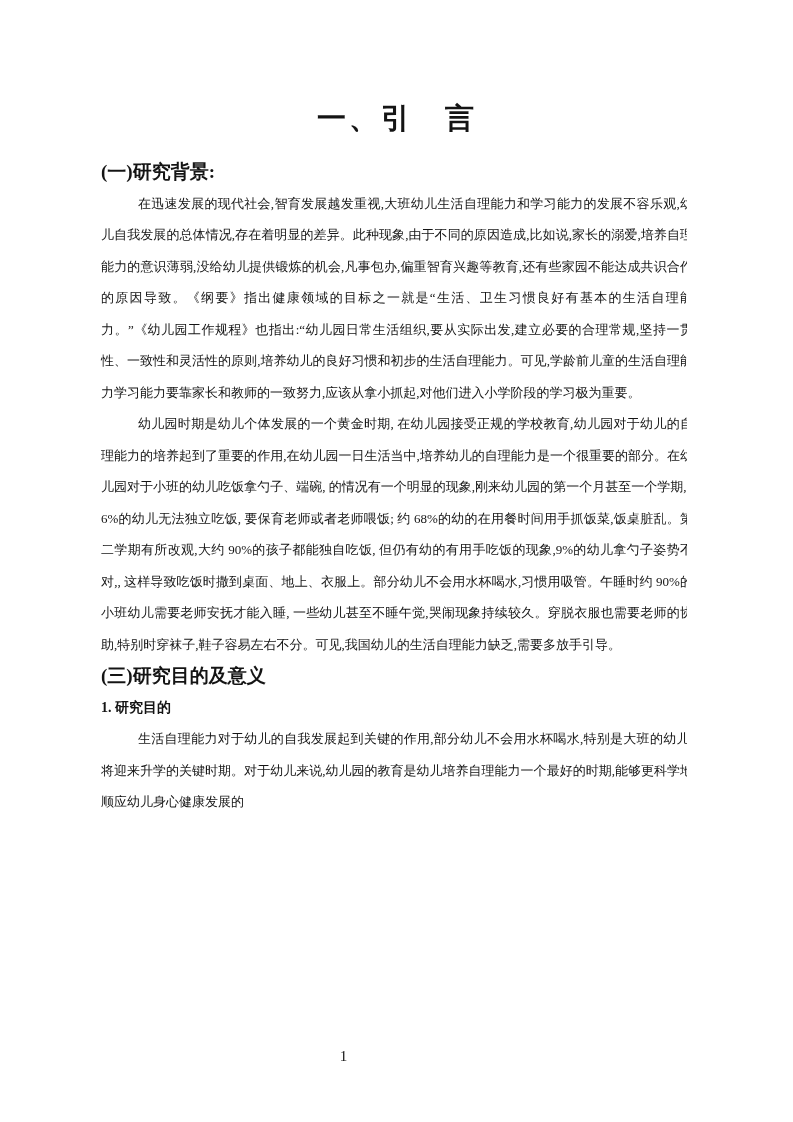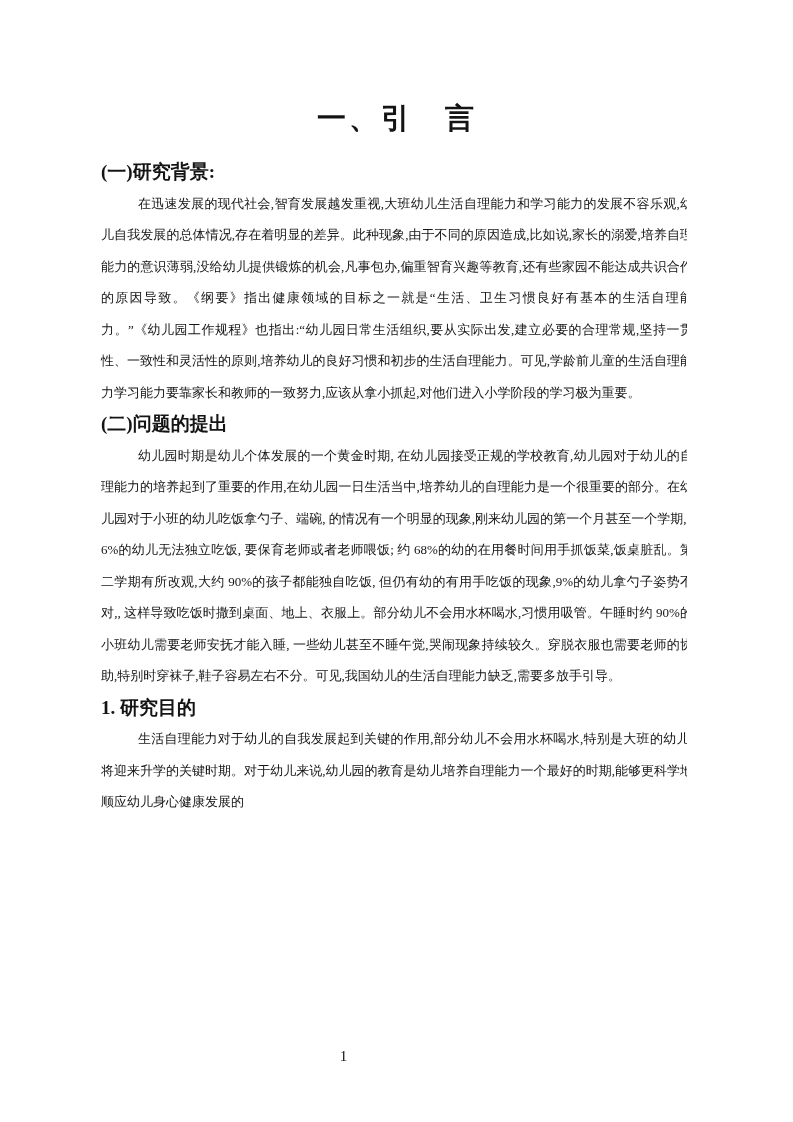--- a/index.html
+++ b/index.html
@@ -31,21 +31,21 @@
     letter-spacing: 3px;
   }
   .section-heading {
     margin: 0;
     font-size: 19px;
     font-weight: 700;
     line-height: 31.5px;
   }
   .sub-heading {
     margin: 0;
-    font-size: 19px;
+    font-size: 14px;
     font-weight: 700;
     line-height: 31.5px;
   }
   .para {
     margin: 0;
     font-size: 13px;
     line-height: 31.5px;
     text-indent: 37px;
     text-align: justify;
     text-justify: inter-ideograph;
@@ -68,25 +68,25 @@
   <div class="content">
 
     <h1 class="doc-title">一、引　言</h1>
 
     <section>
       <h2 class="section-heading">(一)研究背景:</h2>
       <p class="para">在迅速发展的现代社会,智育发展越发重视,大班幼儿生活自理能力和学习能力的发展不容乐观,幼儿自我发展的总体情况,存在着明显的差异。此种现象,由于不同的原因造成,比如说,家长的溺爱,培养自理能力的意识薄弱,没给幼儿提供锻炼的机会,凡事包办,偏重智育兴趣等教育,还有些家园不能达成共识合作的原因导致。《纲要》指出健康领域的目标之一就是“生活、卫生习惯良好有基本的生活自理能力。”《幼儿园工作规程》也指出:“幼儿园日常生活组织,要从实际出发,建立必要的合理常规,坚持一贯性、一致性和灵活性的原则,培养幼儿的良好习惯和初步的生活自理能力。可见,学龄前儿童的生活自理能力学习能力要靠家长和教师的一致努力,应该从拿小抓起,对他们进入小学阶段的学习极为重要。</p>
     </section>
 
     <section>
-      <h2 class="section-heading">(二)问题的提出</h2>
       <p class="para">幼儿园时期是幼儿个体发展的一个黄金时期, 在幼儿园接受正规的学校教育,幼儿园对于幼儿的自理能力的培养起到了重要的作用,在幼儿园一日生活当中,培养幼儿的自理能力是一个很重要的部分。在幼儿园对于小班的幼儿吃饭拿勺子、端碗, 的情况有一个明显的现象,刚来幼儿园的第一个月甚至一个学期,26%的幼儿无法独立吃饭, 要保育老师或者老师喂饭; 约 68%的幼的在用餐时间用手抓饭菜,饭桌脏乱。第二学期有所改观,大约 90%的孩子都能独自吃饭, 但仍有幼的有用手吃饭的现象,9%的幼儿拿勺子姿势不对,, 这样导致吃饭时撒到桌面、地上、衣服上。部分幼儿不会用水杯喝水,习惯用吸管。午睡时约 90%的小班幼儿需要老师安抚才能入睡, 一些幼儿甚至不睡午觉,哭闹现象持续较久。穿脱衣服也需要老师的协助,特别时穿袜子,鞋子容易左右不分。可见,我国幼儿的生活自理能力缺乏,需要多放手引导。</p>
     </section>
 
     <section>
+      <h2 class="section-heading">(三)研究目的及意义</h2>
       <h3 class="sub-heading">1. 研究目的</h3>
       <p class="para">生活自理能力对于幼儿的自我发展起到关键的作用,部分幼儿不会用水杯喝水,特别是大班的幼儿,将迎来升学的关键时期。对于幼儿来说,幼儿园的教育是幼儿培养自理能力一个最好的时期,能够更科学地顺应幼儿身心健康发展的</p>
     </section>
 
   </div>
 
   <div class="page-footer">
     <span>1</span>
   </div>
 </div>

